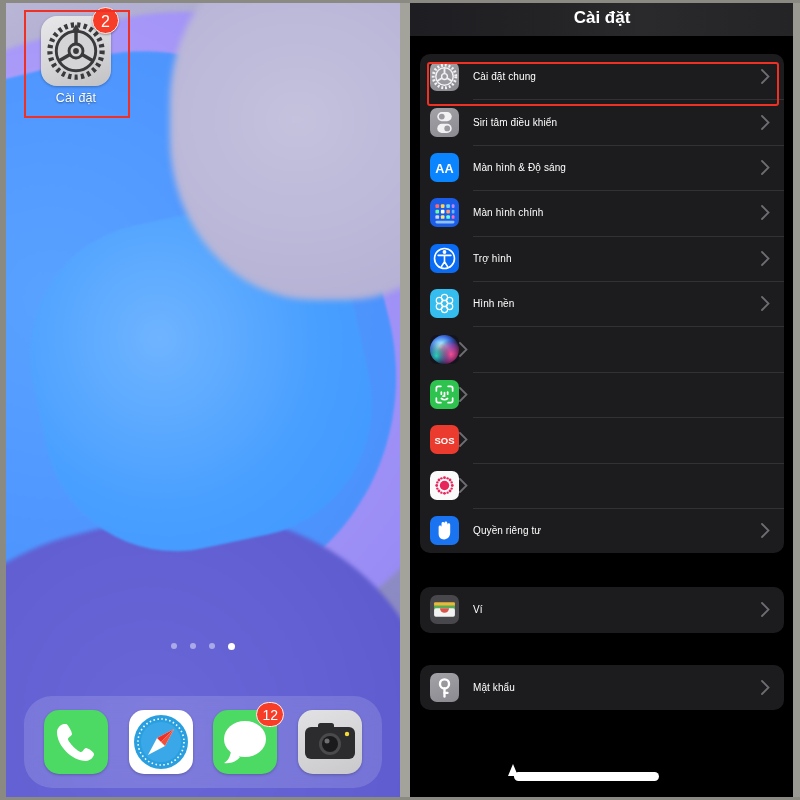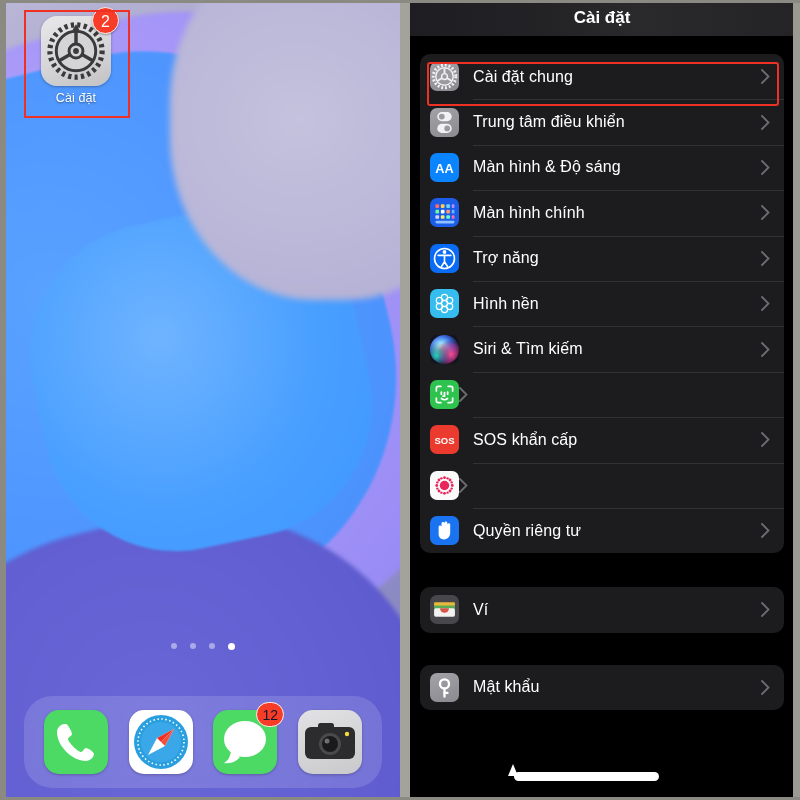--- a/index.html
+++ b/index.html
@@ -82,21 +82,21 @@
   #dock {
     position:absolute; left:18px; right:18px; bottom:12px; height:92px;
     border-radius:28px; background:rgba(255,255,255,.14);
     backdrop-filter:blur(14px);
     display:flex; align-items:center; justify-content:space-around; padding:0 10px;
   }
   .dock-app { position:relative; width:64px; height:64px; border-radius:15px; box-shadow:0 1px 3px rgba(0,0,0,.25); }
   .dock-app svg { position:absolute; inset:0; width:100%; height:100%; }
   .dock-badge {
     position:absolute; right:-7px; top:-8px; min-width:28px; height:25px;
-    background:#f73c28; border-radius:13px; color:#0f172a; font-size:14px;
+    background:#f73c28; border-radius:13px; color:#ffffff; font-size:14px;
     line-height:25px; text-align:center; border:1.5px solid #fdf2f0; padding:0 4px;
   }
 
   
   #hl-app { position:absolute; left:18px; top:10px; width:106px; height:108px;
             border:2px solid #ee3124; pointer-events:none; }
 
   
   #settings {
     position:absolute; left:410px; top:0; width:384px; height:800px;
@@ -113,21 +113,21 @@
   }
   .g1 { margin-top:18px; }
   .g2 { margin-top:34px; }
   .g3 { margin-top:32px; }
   .row { position:relative; display:flex; align-items:center; height:45.4px; padding-left:10px; }
   .row + .row::before {
     content:""; position:absolute; left:53px; right:0; top:0; height:1px; background:#323235;
   }
   .ri { width:29px; height:29px; border-radius:7px; flex:none; position:relative; overflow:hidden; }
   .ri svg { position:absolute; inset:0; width:100%; height:100%; }
-  .rlabel { margin-left:14px; color:#fff; font-size:16px; letter-spacing:.1px; flex:1; }
+  .rlabel { margin-left:14px; color:#fff; font-size:10px; letter-spacing:.1px; flex:1; }
   .chev { margin-right:14px; color:#6d6d72; font-size:16px; line-height:1; font-weight:500; }
   .chev svg { display:block; }
 
   
   #hl-row {
     position:absolute; left:17px; top:62px; width:352px; height:44px;
     border:2px solid #ee3124; border-radius:3px; pointer-events:none;
   }
   
   #home-bar {
@@ -256,21 +256,21 @@
 
       <div class="row">
         <div class="ri" style="background:linear-gradient(160deg,#a2a2a7,#8a8a90);">
           <svg viewBox="0 0 32 32">
             <rect x="8" y="4.5" width="16" height="10" rx="5" fill="#f2f2f4"></rect>
               <circle cx="13" cy="9.5" r="3.2" fill="#9a9aa0"></circle>
             <rect x="8" y="17.5" width="16" height="10" rx="5" fill="#f2f2f4"></rect>
               <circle cx="19" cy="22.5" r="3.2" fill="#9a9aa0"></circle>
           </svg>
         </div>
-        <span class="rlabel">Trung tâm điều khiển</span>
+        <span class="rlabel">Siri tâm điều khiển</span>
         <span class="chev">
           <svg width="9" height="15" viewBox="0 0 9 15">
               <path d="M1 1 L7.5 7.5 L1 14" fill="none" stroke="#6d6d72" stroke-width="1.8" stroke-linecap="round"></path>
             </svg>
         </span>
       </div>
 
       <div class="row">
         <div class="ri" style="background:#0a84ff;text-align:right;">
           <svg viewBox="0 0 32 32">
@@ -314,21 +314,21 @@
       </div>
 
       <div class="row">
         <div class="ri" style="background:#0a6cf5;">
           <svg viewBox="0 0 32 32">
             <circle cx="16" cy="16" r="11" fill="none" stroke="#fff" stroke-width="1.8"></circle>
             <circle cx="16" cy="8.8" r="2.1" fill="#fff"></circle>
             <path d="M9 12.6 h14 M16 12.6 v7 M16 19.6 l-3.4 5.4 M16 19.6 l3.4 5.4" stroke="#fff" stroke-width="1.8" stroke-linecap="round" fill="none"></path>
           </svg>
         </div>
-        <span class="rlabel">Trợ năng</span>
+        <span class="rlabel">Trợ hình</span>
         <span class="chev">
           <svg width="9" height="15" viewBox="0 0 9 15">
               <path d="M1 1 L7.5 7.5 L1 14" fill="none" stroke="#6d6d72" stroke-width="1.8" stroke-linecap="round"></path>
             </svg>
         </span>
       </div>
 
       <div class="row">
         <div class="ri" style="background:#35bdf0;">
           <svg viewBox="0 0 32 32">
@@ -370,21 +370,20 @@
                 <stop offset="0%" stop-color="#21e6a8" stop-opacity=".8"></stop>
                   <stop offset="100%" stop-color="#141424" stop-opacity="0"></stop>
               </radialGradient>
             </defs>
             <rect width="32" height="32" fill="#14141e"></rect>
             <circle cx="16" cy="16" r="16" fill="url(#sg1)"></circle>
             <circle cx="16" cy="16" r="16" fill="url(#sg2)"></circle>
             <circle cx="16" cy="16" r="16" fill="url(#sg3)"></circle>
           </svg>
         </div>
-        <span class="rlabel">Siri &amp; Tìm kiếm</span>
         <span class="chev">
           <svg width="9" height="15" viewBox="0 0 9 15">
               <path d="M1 1 L7.5 7.5 L1 14" fill="none" stroke="#6d6d72" stroke-width="1.8" stroke-linecap="round"></path>
             </svg>
         </span>
       </div>
 
       <div class="row">
         <div class="ri" style="background:#2ec24e;">
           <svg viewBox="0 0 32 32">
@@ -406,21 +405,20 @@
             </svg>
         </span>
       </div>
 
       <div class="row">
         <div class="ri" style="background:#ea3b2e;">
           <svg viewBox="0 0 32 32">
               <text x="16" y="20.5" font-family="Liberation Sans, sans-serif" font-size="10.5" font-weight="bold" fill="#fff" text-anchor="middle">SOS</text>
             </svg>
         </div>
-        <span class="rlabel">SOS khẩn cấp</span>
         <span class="chev">
           <svg width="9" height="15" viewBox="0 0 9 15">
               <path d="M1 1 L7.5 7.5 L1 14" fill="none" stroke="#6d6d72" stroke-width="1.8" stroke-linecap="round"></path>
             </svg>
         </span>
       </div>
 
       <div class="row">
         <div class="ri" style="background:#fafafa;">
           <svg viewBox="0 0 32 32">

